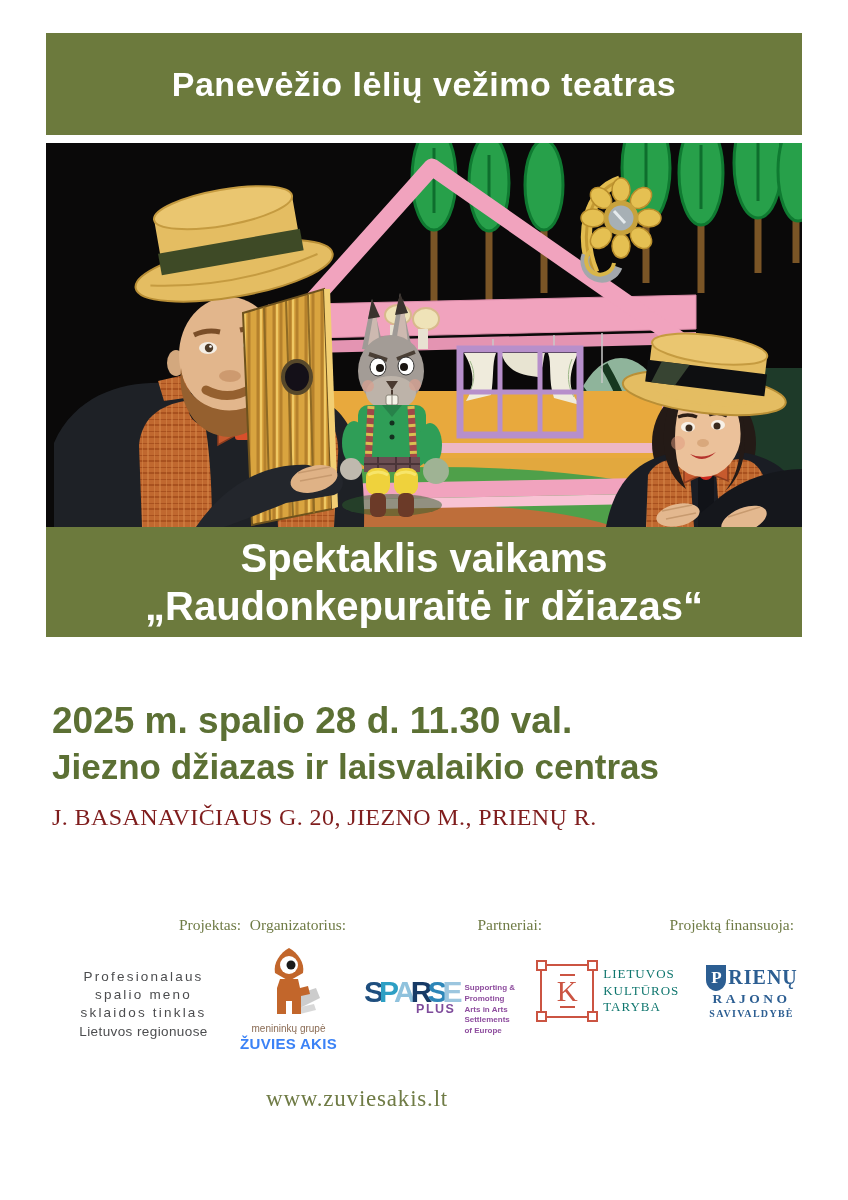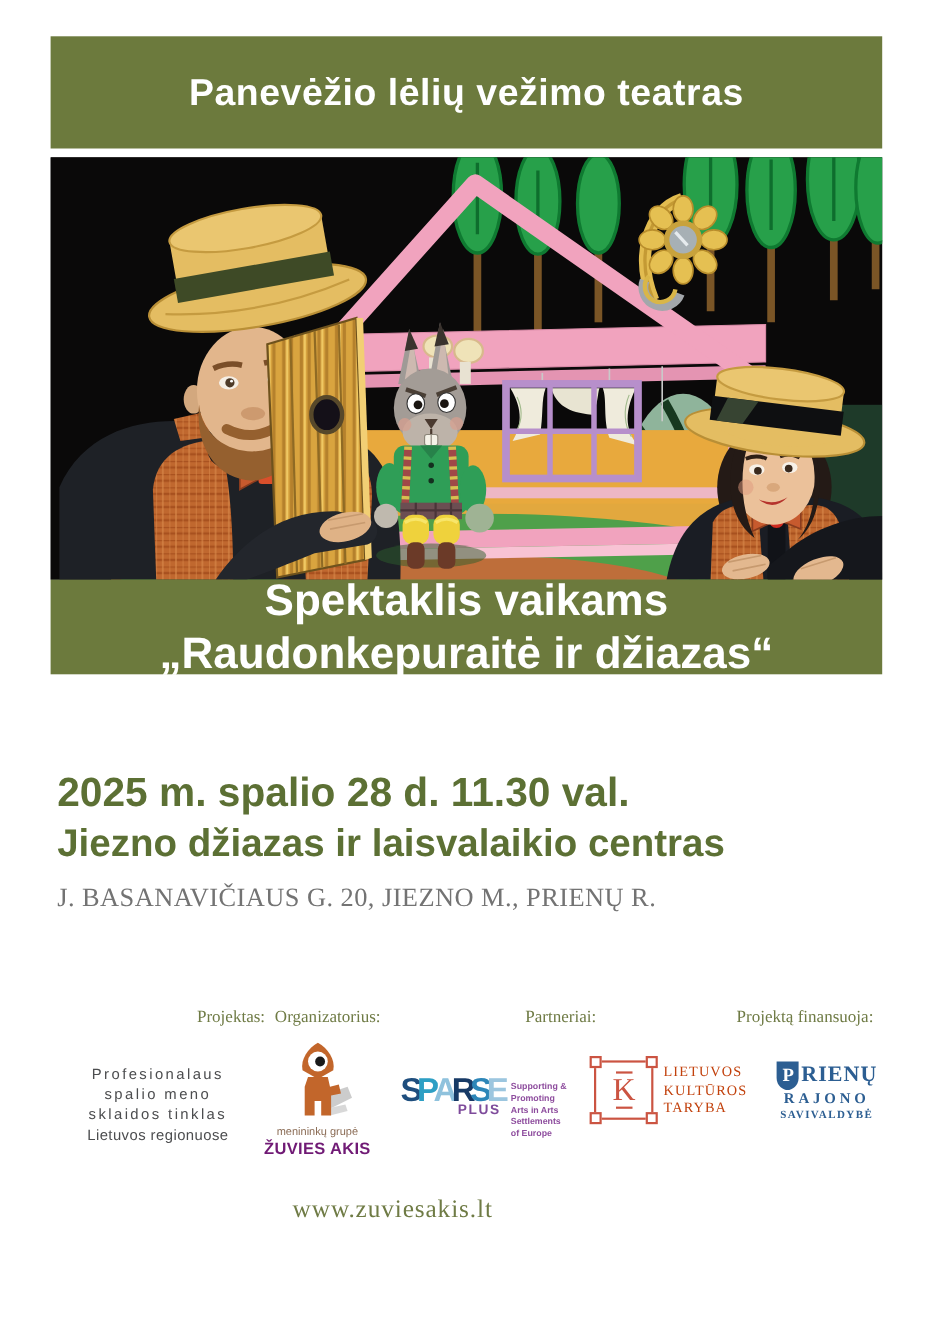--- a/index.html
+++ b/index.html
@@ -3,64 +3,64 @@
 <meta charset="utf-8">
 <style>
   html,body{margin:0;padding:0;background:#ffffff;}
   .page{position:relative;width:848px;height:1200px;background:#ffffff;overflow:hidden;
         font-family:"Liberation Sans",sans-serif;}
   
   .banner{position:absolute;left:46px;width:756px;background:#6C7A3D;color:#fff;
           display:flex;flex-direction:column;align-items:center;justify-content:center;
           text-align:center;font-weight:bold;}
   .banner-top{top:33px;height:102px;font-size:34px;letter-spacing:.5px;text-align:center;}
-  .banner-show{top:527px;height:86px;font-size:40px;line-height:48px;text-align:right;}
+  .banner-show{top:527px;height:110px;font-size:40px;line-height:48px;text-align:right;}
   
   .photo-wrap{position:absolute;left:46px;top:143px;width:756px;height:384px;background:#0a0909;}
   .photo-wrap svg{display:block;}
   
   .event-block{position:absolute;left:52px;top:700px;width:744px;}
   .event-datetime{font-size:37px;font-weight:bold;color:#5C7034;}
   .event-venue{font-size:35px;font-weight:bold;color:#5C7034;margin-top:5px;}
-  .event-address{font-family:"Liberation Serif",serif;font-size:24px;color:#737373;
+  .event-address{font-family:"Liberation Serif",serif;font-size:24px;color:#7f1d1d;
                  margin-top:17px;letter-spacing:.4px;}
   
   .partners-row{position:absolute;left:46px;top:916px;width:756px;height:160px;}
   .pcol{position:absolute;top:0;text-align:center;}
   .pcol-label{font-family:"Liberation Serif",serif;font-size:15.5px;color:#6F7B45;text-align:right;}
   .col-project{left:0;width:195px;}
   .col-organizer{left:185px;width:115px;}
   .col-partners{left:318px;width:178px;}
   .col-funding{left:498px;width:250px;}
   .project-lines{margin-top:34px;color:#4C4D4F;font-size:13.5px;line-height:1.35;}
   .project-lines div{letter-spacing:2.2px;}
   .project-lines div:last-child{letter-spacing:.4px;}
   .org-logo{margin-top:12px;}
   .org-sub{font-size:10px;color:#8A6B54;margin-top:1px;}
-  .org-name{font-size:15px;font-weight:bold;color:#701a75;letter-spacing:.3px;margin-top:1px;}
+  .org-name{font-size:15px;font-weight:bold;color:#3b82f6;letter-spacing:.3px;margin-top:1px;}
   .sparse-wrap{margin-top:46px;display:flex;justify-content:center;align-items:flex-start;gap:7px;}
   .sparse-word{width:94px;text-align:left;}
   .sparse-letters{font-size:30px;font-weight:bold;line-height:24px;white-space:nowrap;}
   .sparse-letters span{margin-right:-5px;display:inline-block;}
   .sl1{color:#1E4E7E;}.sl2{color:#2D9FC4;}.sl3{color:#8FC2DD;}
   .sl4{color:#173A66;}.sl5{color:#2D86B8;}.sl6{color:#9CC6DF;}
   .sparse-plus{display:block;text-align:right;font-size:12.5px;font-weight:bold;
                color:#7E4B9B;letter-spacing:1.5px;margin-top:-2px;padding-right:2px;}
   .sparse-tagline{width:82px;text-align:left;font-size:8px;font-weight:bold;color:#8E4D9E;
                   line-height:1.35;padding-top:3px;}
   .funding-wrap{margin-top:30px;display:flex;justify-content:center;align-items:flex-start;gap:26px;}
   .kt-logo{display:flex;align-items:center;gap:9px;}
   .kt-box{position:relative;width:50px;height:50px;border:2.5px solid #CB5442;
           display:flex;flex-direction:column;align-items:center;justify-content:center;}
   .kt-corner{position:absolute;width:7px;height:7px;background:#fff;border:2px solid #CB5442;}
   .kt-c1{top:-6px;left:-6px;}.kt-c2{top:-6px;right:-6px;}
   .kt-c3{bottom:-6px;left:-6px;}.kt-c4{bottom:-6px;right:-6px;}
   .kt-bar{width:15px;height:2px;background:#CB5442;}
   .kt-letter{font-family:"Liberation Serif",serif;font-size:29px;color:#CB5442;line-height:30px;}
-  .kt-text{font-family:"Liberation Serif",serif;font-size:13px;color:#c2410c;
+  .kt-text{font-family:"Liberation Serif",serif;font-size:13px;color:#0f766e;
            letter-spacing:1px;line-height:1.3;text-align:left;}
   .pr-logo{font-family:"Liberation Serif",serif;color:#2C5E92;text-align:center;}
   .pr-row1{display:flex;align-items:flex-start;justify-content:center;gap:1px;}
   .pr-rest{font-size:20px;font-weight:bold;letter-spacing:1px;line-height:26px;}
   .pr-line2{font-size:13.5px;font-weight:bold;letter-spacing:3.5px;margin-top:-1px;}
   .pr-line3{font-size:10px;font-weight:bold;letter-spacing:1.3px;margin-top:1px;}
   
   .footer-url{position:absolute;left:0;top:1086px;width:714px;text-align:center;
               font-family:"Liberation Serif",serif;font-size:23px;color:#6F7B45;letter-spacing:.8px;}
 </style>

